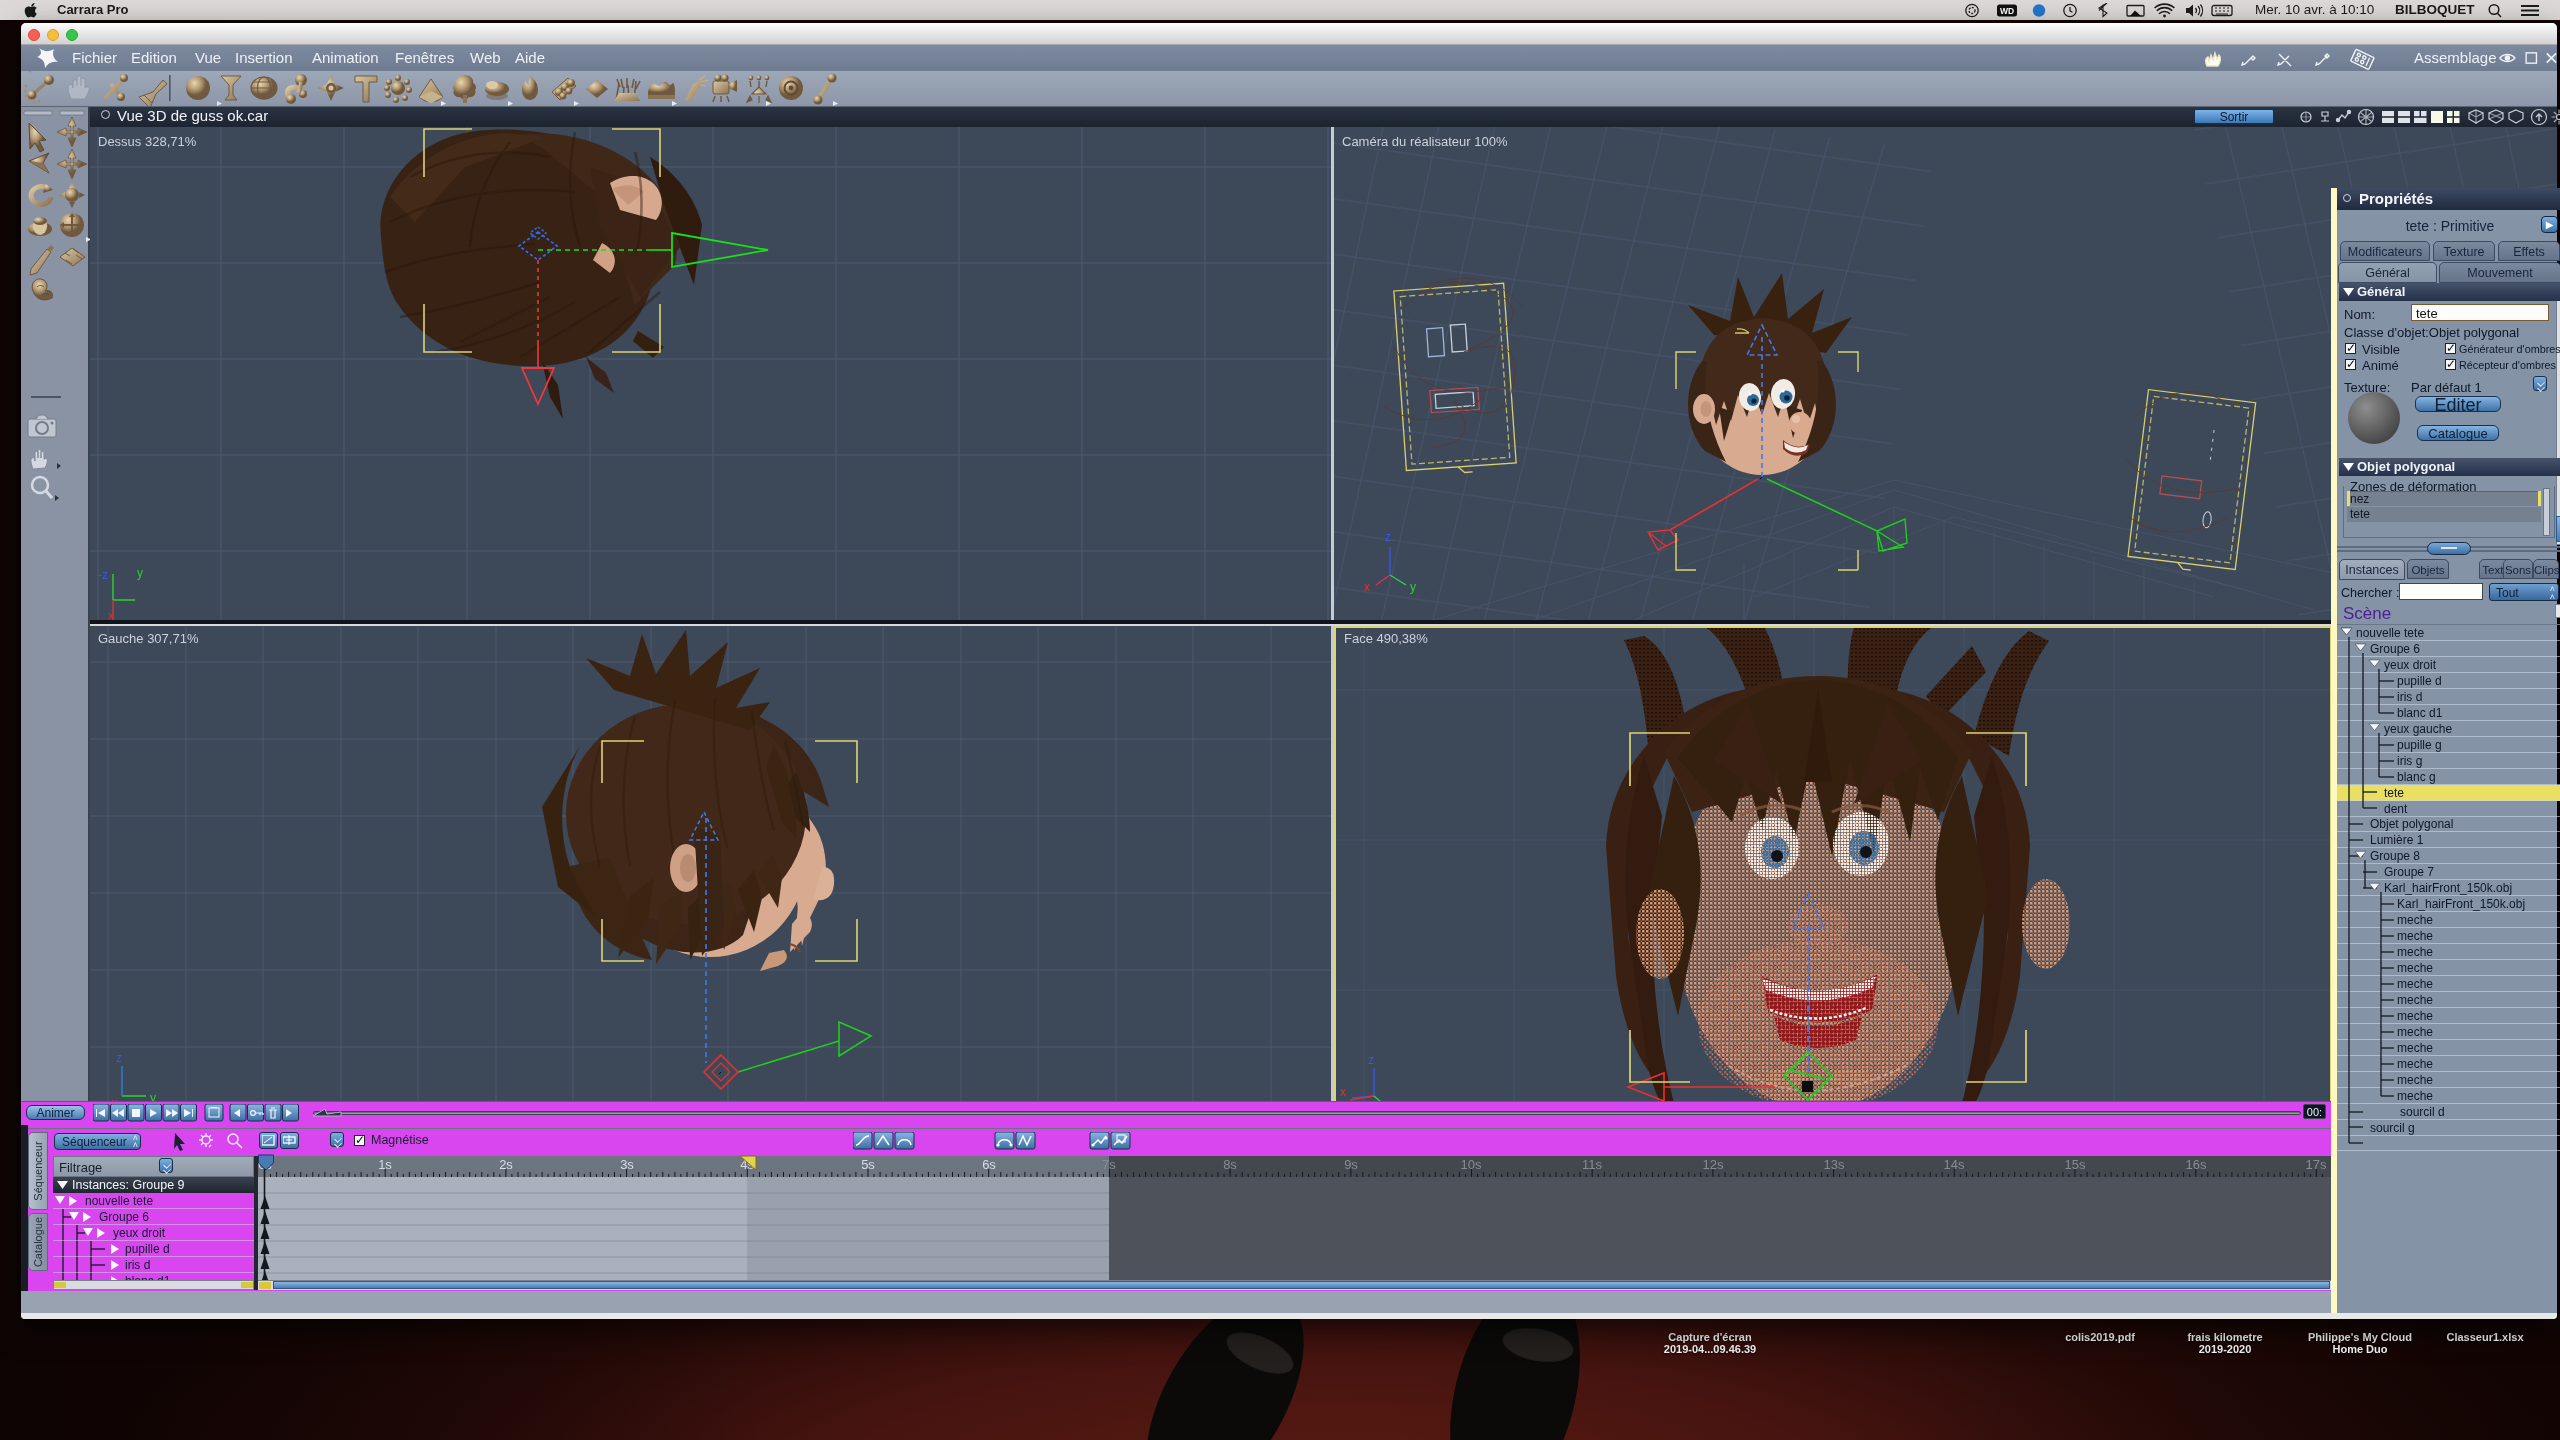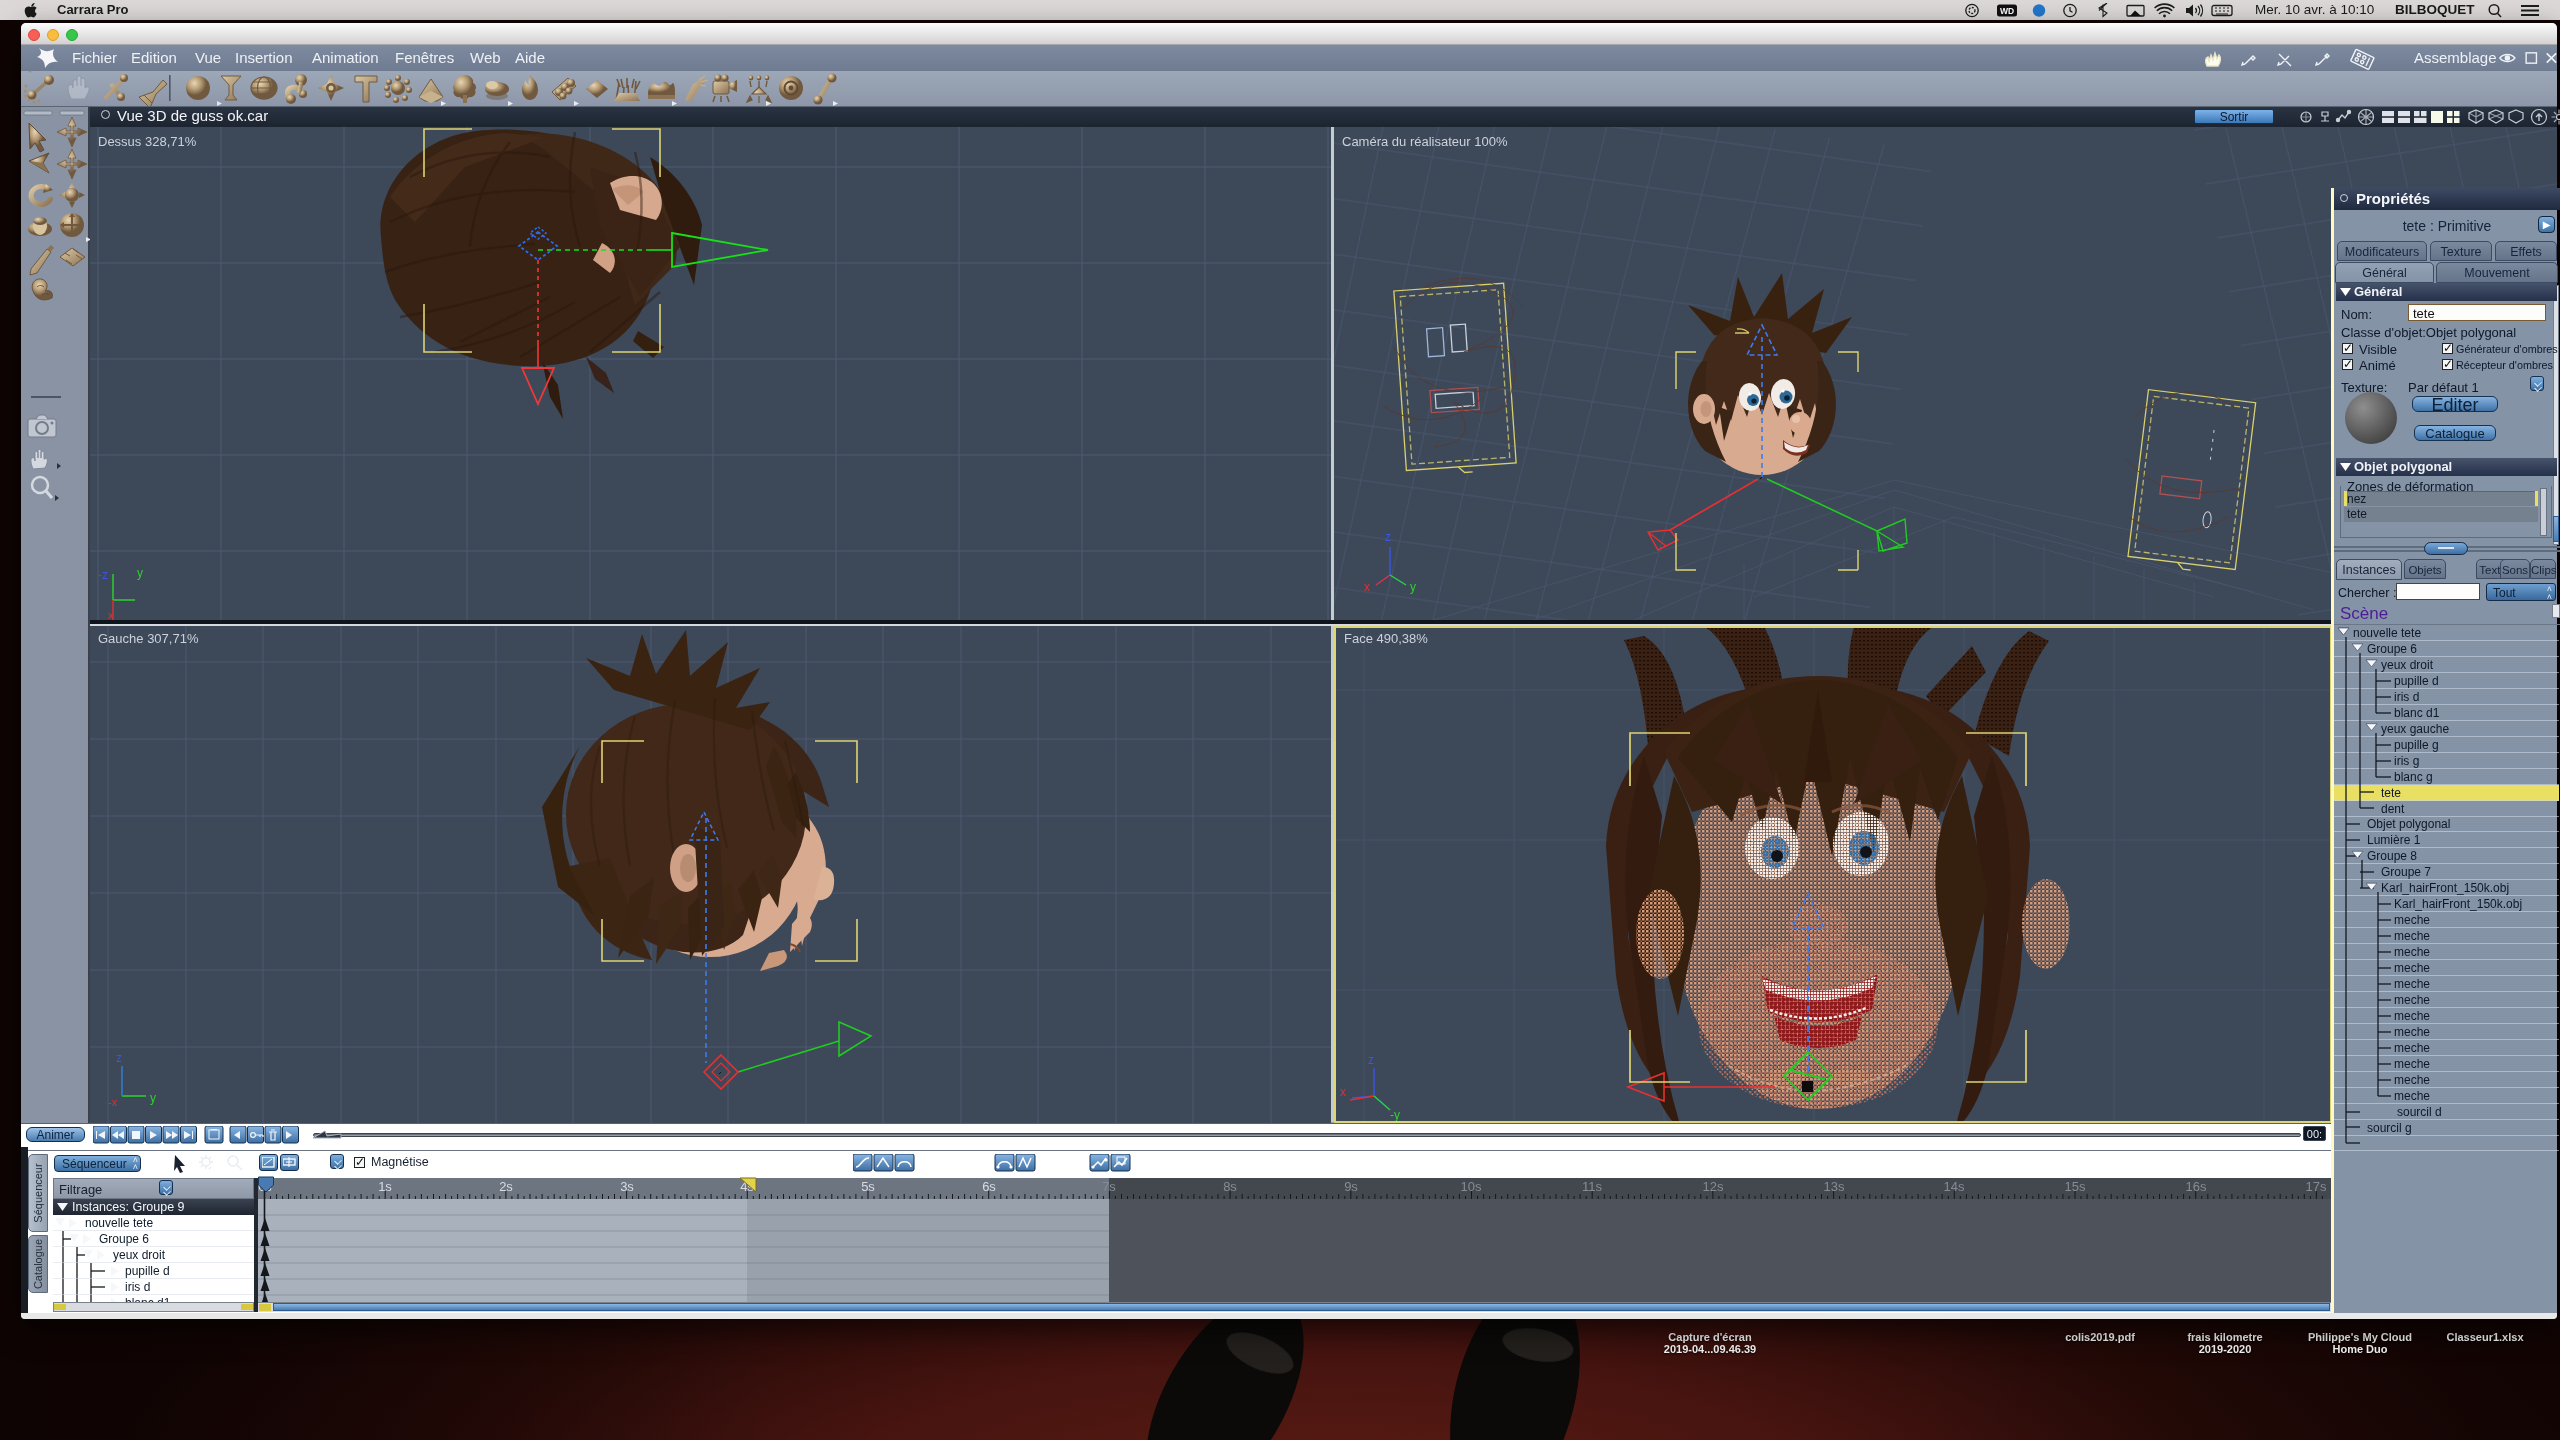--- a/index.html
+++ b/index.html
@@ -23,23 +23,23 @@
 #palette{left:0;top:84px;width:69px;height:1016px;background:#8a93a3;border-right:2px solid #3a414d;}
 
 .vp{background:#3d4859;}
 #vpTL{left:69px;top:104px;width:1241px;height:493px;}
 #vpTR{left:1313px;top:104px;width:1223px;height:493px;}
 #vpBL{left:69px;top:603px;width:1241px;height:497px;}
 #vpBR{left:1313px;top:603px;width:997px;height:497px;}
 #divV{left:1310px;top:104px;width:3px;height:995px;background:#c6cad1;}
 #divH{left:69px;top:597px;width:2467px;height:6px;background:#10141d;border-bottom:2px solid #d6d9de;}
 
-#rpanel{left:2310px;top:165px;width:226px;height:1125px;background:#8593a7;border-left:3px solid #fef9c3;}
-
-#timeline{left:0px;top:1100px;width:2310px;height:190px;background:#ffffff;}
+#rpanel{left:2310px;top:165px;width:226px;height:1125px;background:#8593a7;border-left:6px solid #fef9c3;}
+
+#timeline{left:0px;top:1078px;width:2310px;height:190px;background:#d946ef;}
 #winbottom{left:0;top:1290px;width:2536px;height:6px;background:#e8e8e8;border-radius:0 0 4px 4px;}
 
 
 .secbar{position:absolute;left:2px;width:221px;height:18px;background:linear-gradient(#46536b,#25304a);color:#f0f3f8;font-size:13px;line-height:18px;font-weight:bold;}
 .ptab{position:absolute;background:linear-gradient(#7b899e,#66748b);border:1px solid #3c4a62;border-radius:5px 5px 0 0;color:#18243c;font-size:12.5px;text-align:center;}
 .ptabsel{background:linear-gradient(#93a1b4,#8593a7);}
 .bluebtn{position:absolute;background:linear-gradient(#86b4e2,#3f72a6);border:1.5px solid #17324f;border-radius:6px;color:#0d2036;text-align:center;}
 .plbl{position:absolute;color:#0e1828;font-size:13px;white-space:nowrap;}
 .cb{position:absolute;width:11px;height:11px;background:#f4f6f8;border:1px solid #222;}
 .cb:after{content:"\2713";position:absolute;left:0px;top:-3px;font-size:12px;color:#111;}

